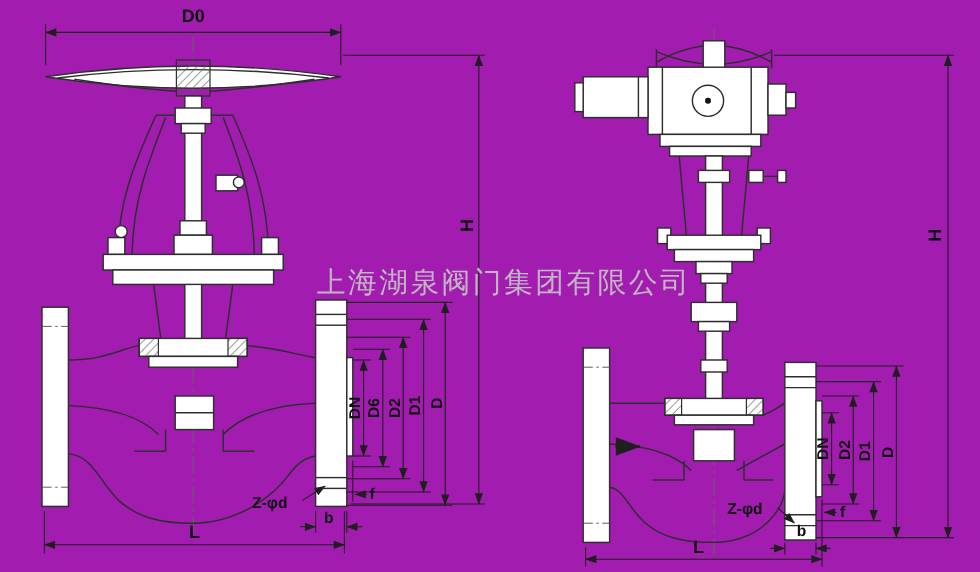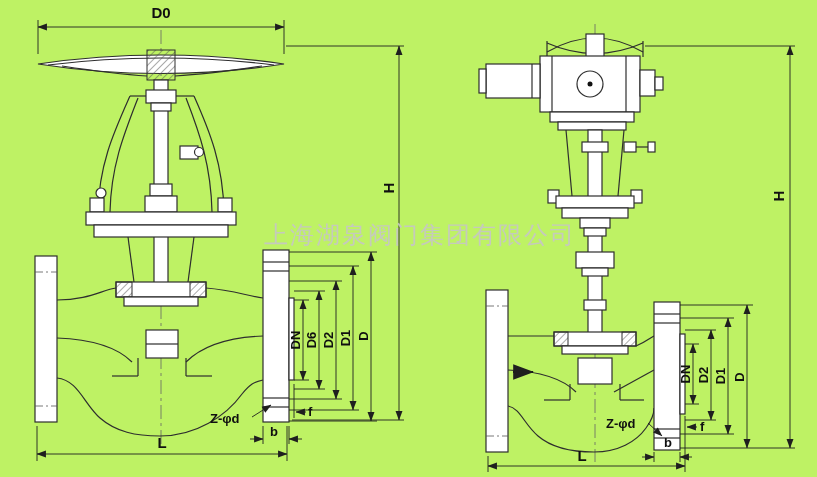--- a/index.html
+++ b/index.html
@@ -1,17 +1,17 @@
 <!DOCTYPE html>
 <html><head>
 <meta charset="utf-8">
 <style>
   html,body{margin:0;padding:0;background:#ffffff;}
   .stage{
-    width:817px;height:477px;background:#bef264;position:relative;overflow:hidden;
+    width:817px;height:477px;background:#a21caf;position:relative;overflow:hidden;
     font-family:"Liberation Sans", sans-serif;
   }
   svg{display:block;}
   .ln{stroke:#2e2e2e;stroke-width:1.2;fill:none;}
   .fw{stroke:#2e2e2e;stroke-width:1.2;fill:#ffffff;}
   .hz{stroke:#2e2e2e;stroke-width:1;fill:url(#hatch);}
   .dim{stroke:#1f1f1f;stroke-width:0.9;fill:none;}
   .cl{stroke:#666;stroke-width:0.8;stroke-dasharray:14 4 3 4;fill:none;}
   .dash{stroke:#555;stroke-width:0.8;stroke-dasharray:8 3 2 3;fill:none;}
   .flow{stroke:#111;stroke-width:2;fill:none;}

